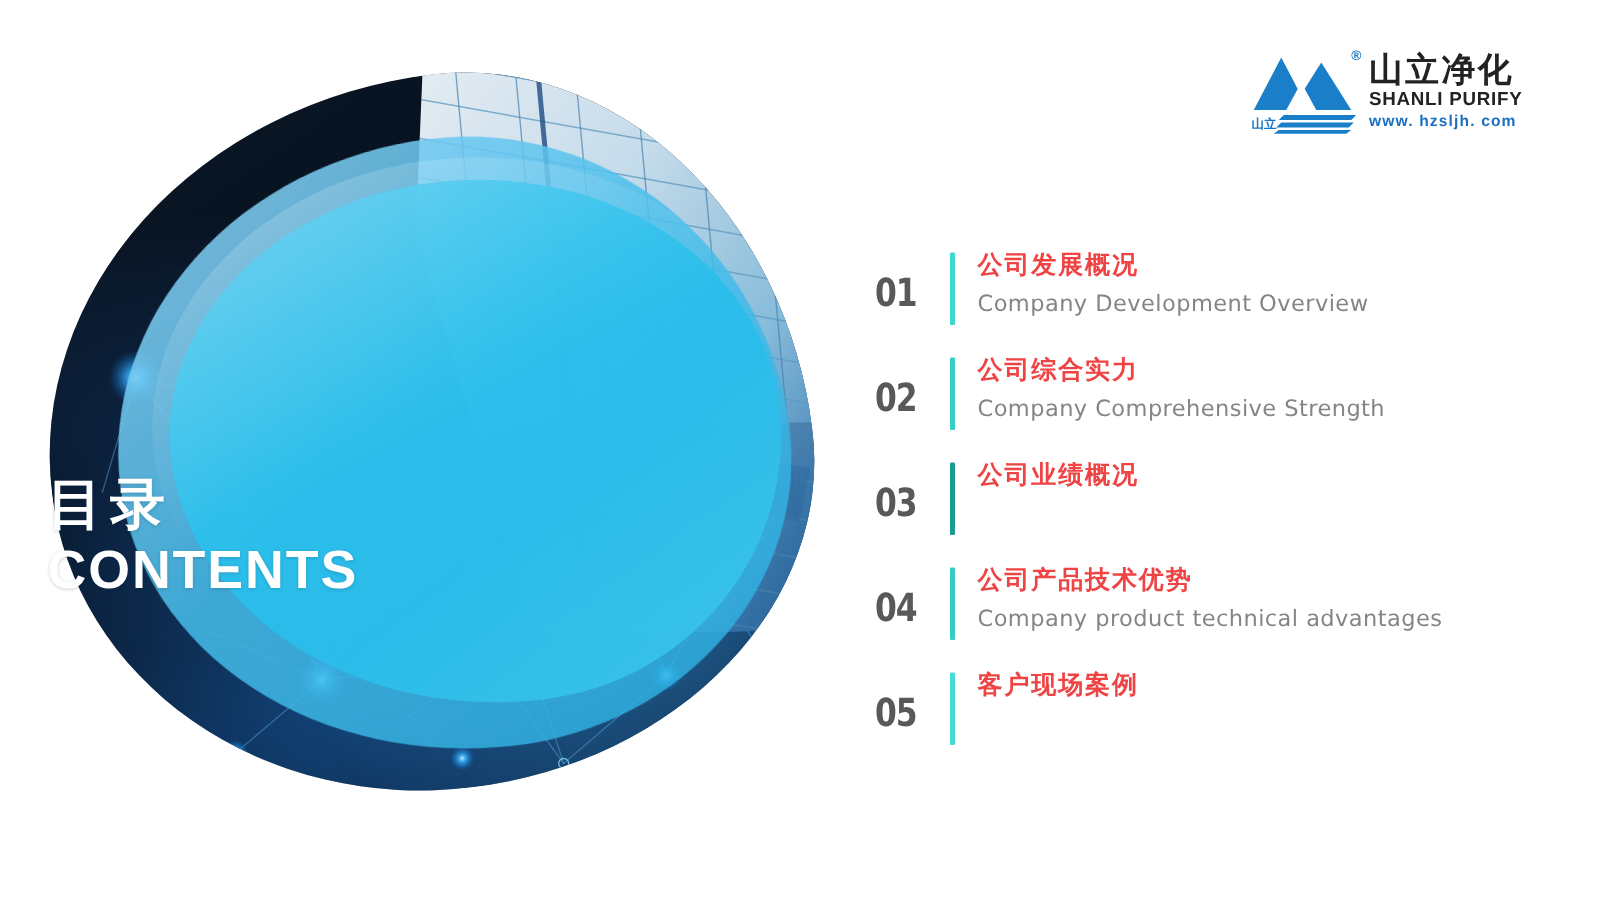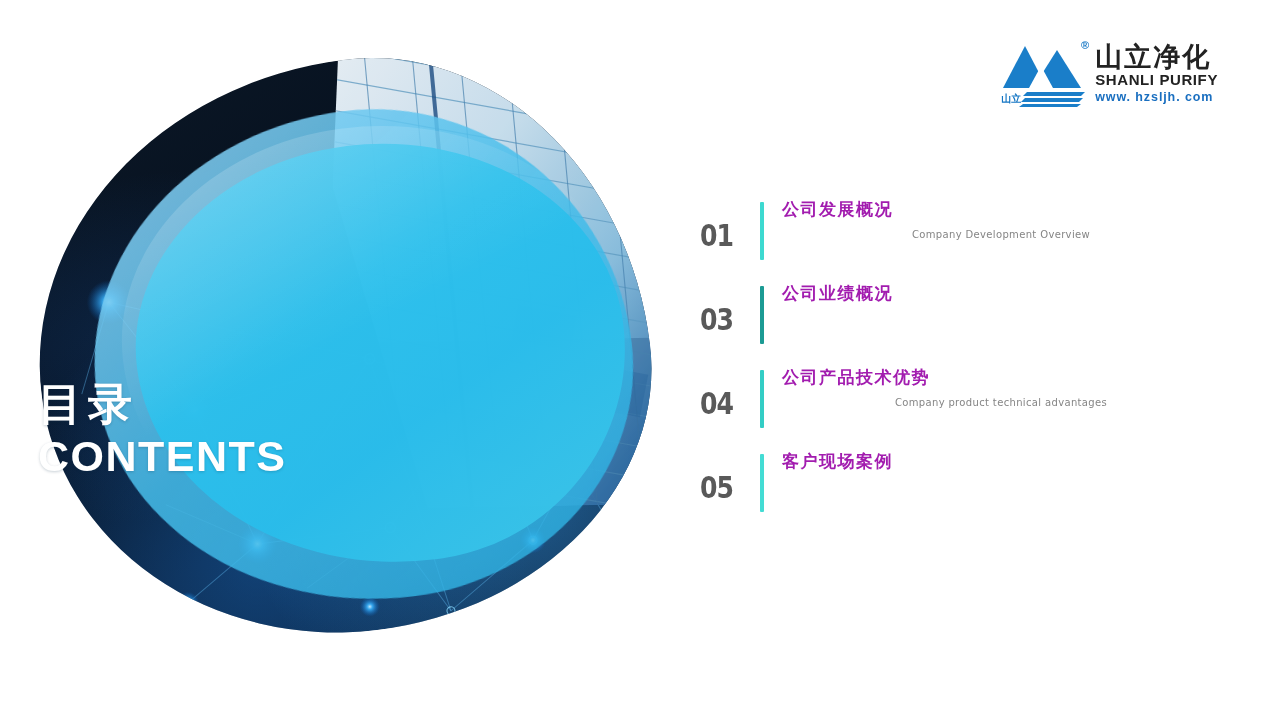--- a/index.html
+++ b/index.html
@@ -161,35 +161,34 @@
   }
   .toc-bar {
     flex:0 0 4px;
     width:4px;
     height:58px;
     margin:6px 18px 0 6px;
     border-radius:1px;
   }
   .toc-text { flex:1 1 auto; padding-top:3px; }
   .toc-cn {
-    font-size:17px;
+    font-size:20px;
     font-weight:bold;
-    color:#a21caf;
+    color:#ef4444;
     letter-spacing:1.5px;
     line-height:1.35;
     font-family:Liberation Sans, sans-serif;
   }
   .toc-en {
     margin-top:7px;
-    font-size:10px;
+    font-size:18px;
     color:#858585;
     letter-spacing:.35px;
     line-height:1.2;
     font-family:"DejaVu Sans","Liberation Sans", sans-serif;
-    text-align:center;
   }
 </style>
 </head>
 <body>
 
 <div id="slide">
 
   <div id="artwork">
     <div class="blob-clip">
 
@@ -334,20 +333,28 @@
 
     <div class="toc-item">
       <div class="toc-num">01</div>
       <div class="toc-bar" style="background:#3dd9d0"></div>
       <div class="toc-text">
         <div class="toc-cn">公司发展概况</div>
         <div class="toc-en">Company Development Overview</div>
       </div>
     </div>
 
+    <div class="toc-item">
+      <div class="toc-num">02</div>
+      <div class="toc-bar" style="background:#35cfc7"></div>
+      <div class="toc-text">
+        <div class="toc-cn">公司综合实力</div>
+        <div class="toc-en">Company Comprehensive Strength</div>
+      </div>
+    </div>
 
     <div class="toc-item">
       <div class="toc-num">03</div>
       <div class="toc-bar" style="background:#1c9b94"></div>
       <div class="toc-text">
         <div class="toc-cn">公司业绩概况</div>
       </div>
     </div>
 
     <div class="toc-item">

